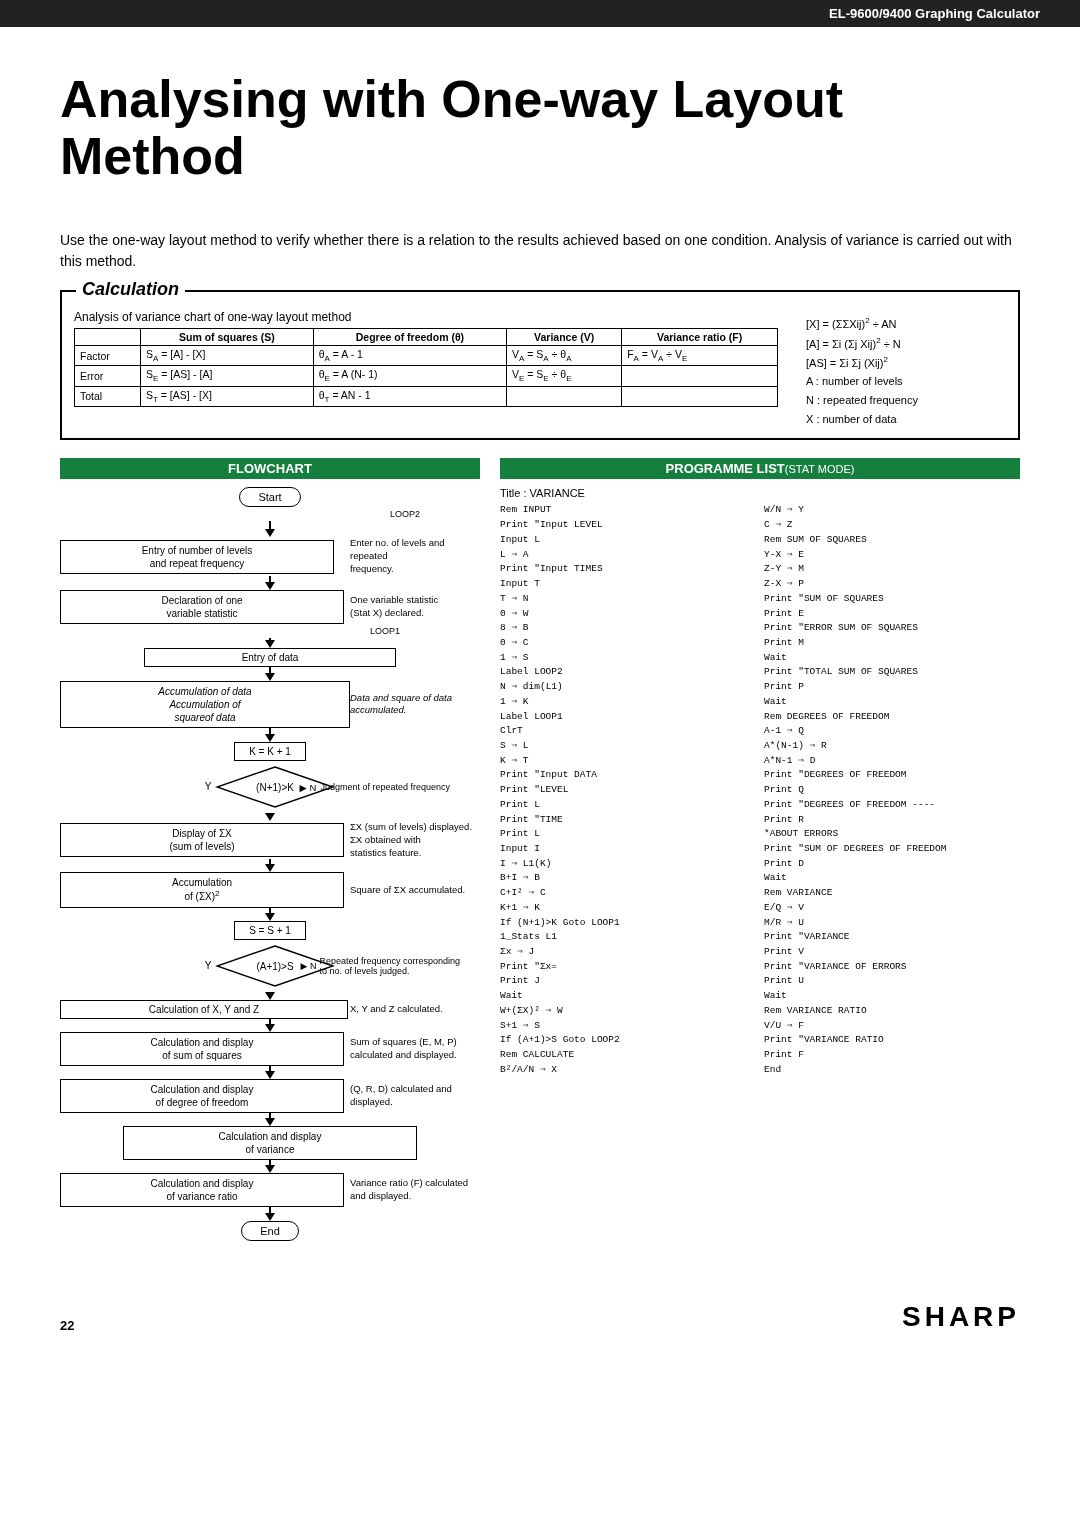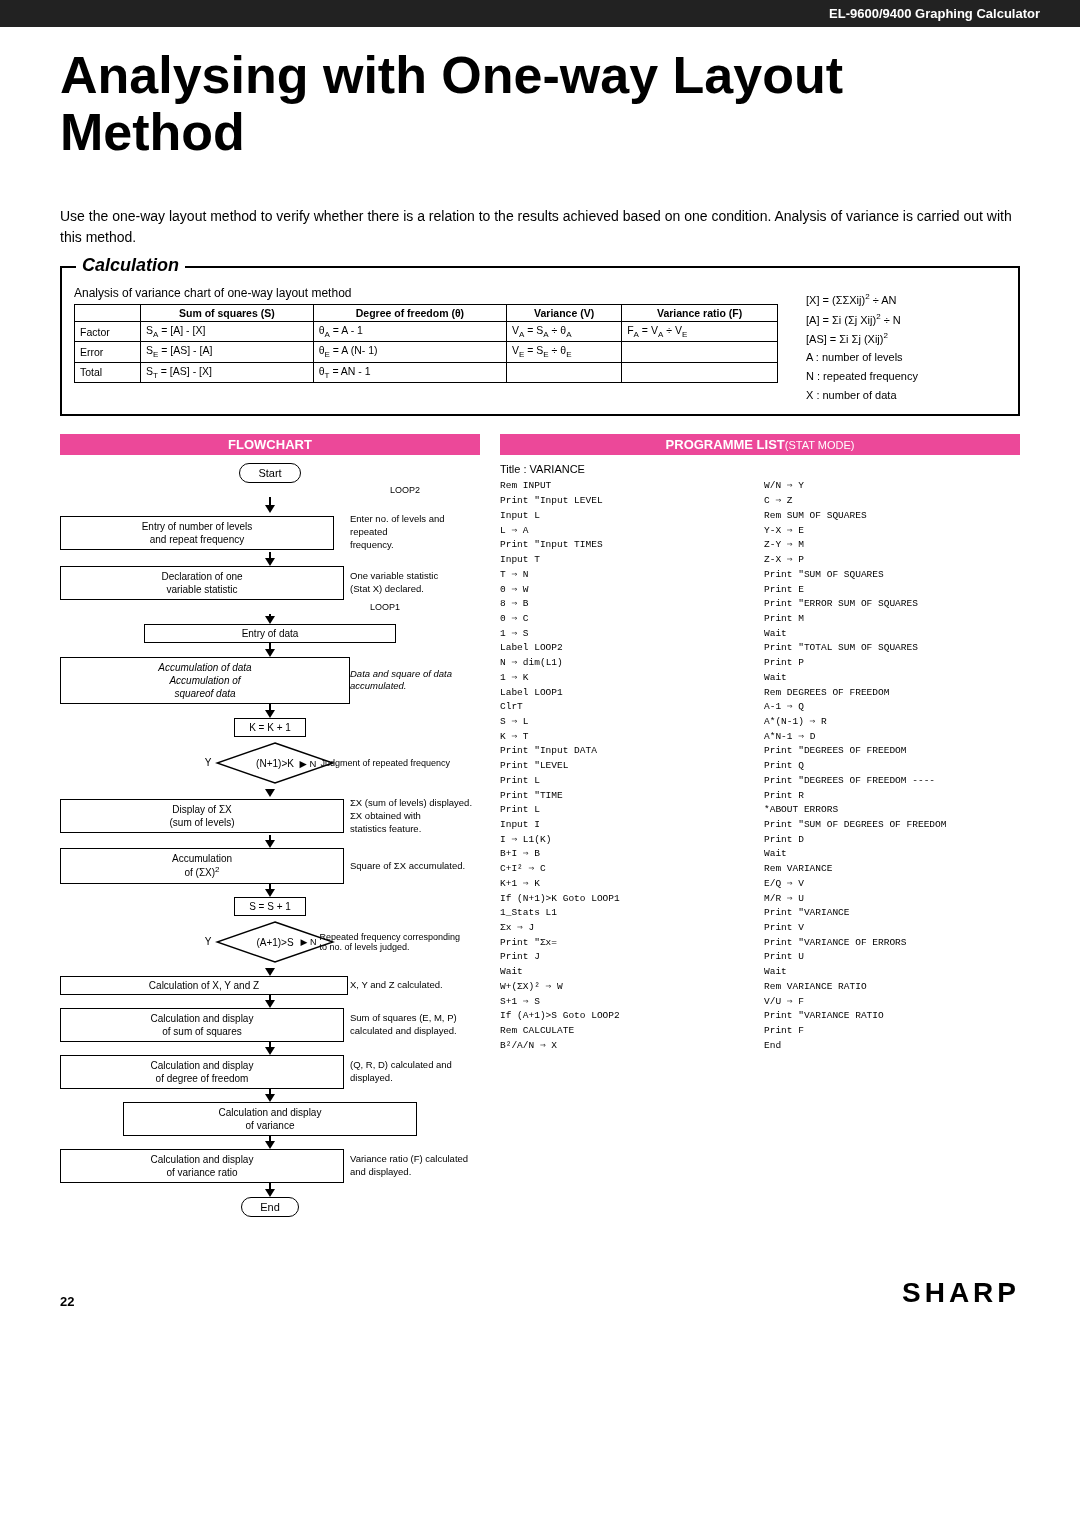--- a/index.html
+++ b/index.html
@@ -34,20 +34,21 @@
       padding: 20px 60px 40px 60px;
     }
 
     
     .page-title {
       font-size: 52px;
       font-weight: bold;
       font-family: Arial, sans-serif;
       margin-bottom: 12px;
       line-height: 1.1;
+      margin-top: 24px;
     }
 
     .subtitle {
       font-size: 14px;
       line-height: 1.5;
       margin-bottom: 18px;
       font-family: Arial, sans-serif;
       margin-top: 45px;
     }
 
@@ -103,21 +104,21 @@
     .flowchart-col {
       width: 420px;
       flex-shrink: 0;
     }
 
     .programme-col {
       flex: 1;
     }
 
     .section-header {
-      background: #ec4899;
+      background: #15803d;
       color: #fff;
       text-align: center;
       font-size: 13px;
       font-weight: bold;
       font-family: Arial, sans-serif;
       padding: 3px 16px;
       margin-bottom: 8px;
     }
 
     

